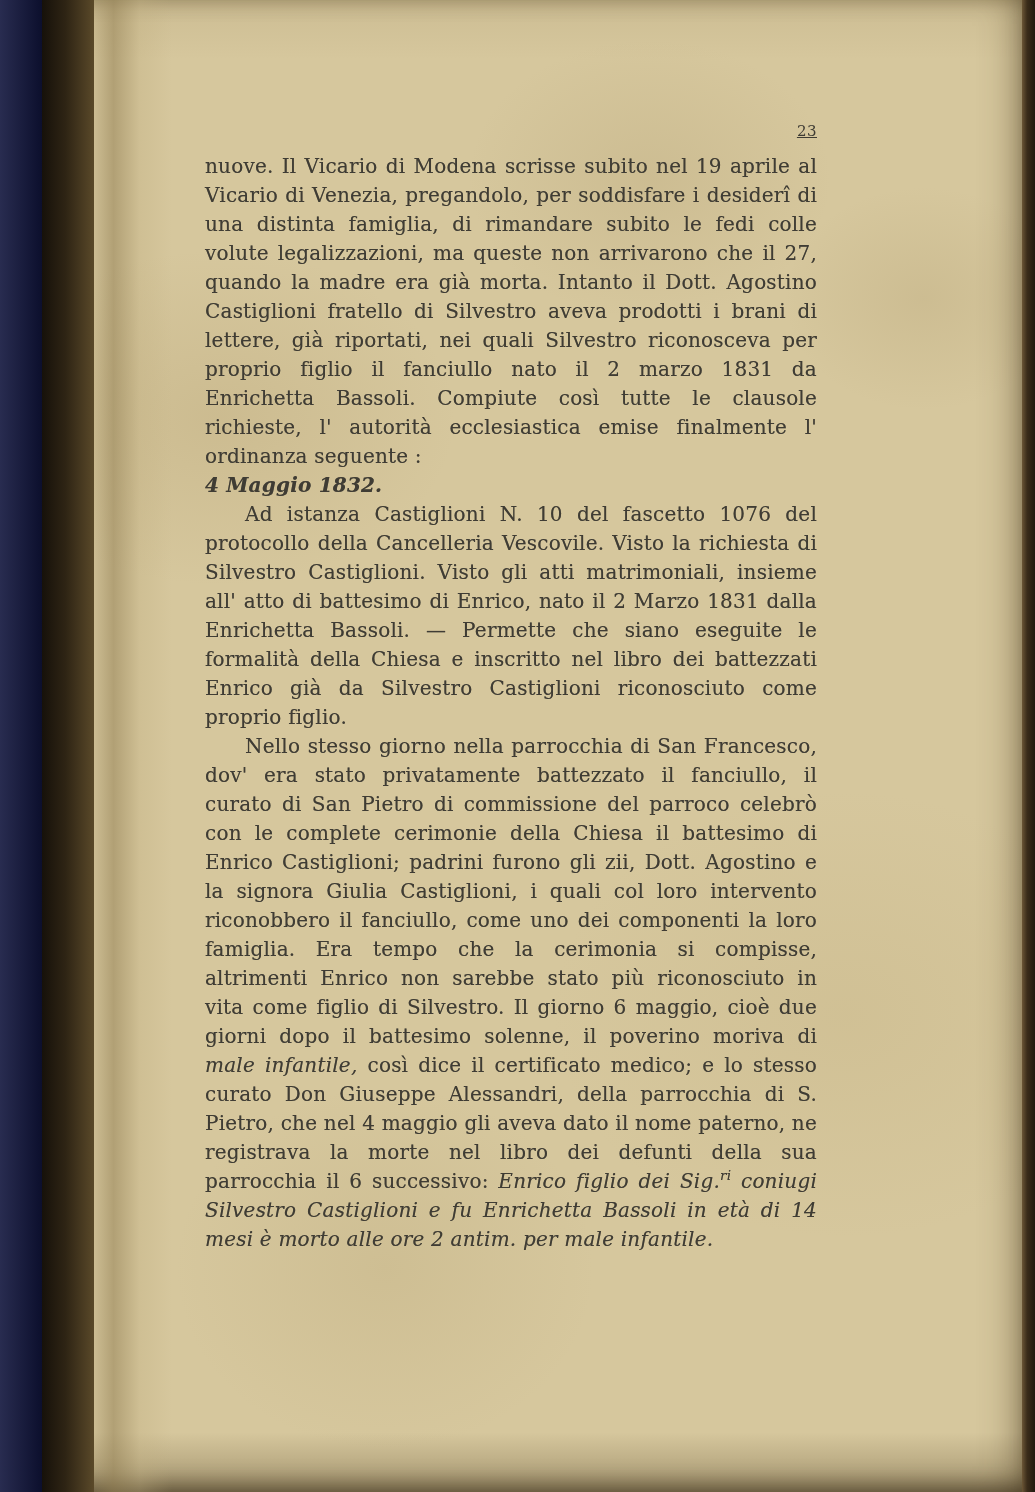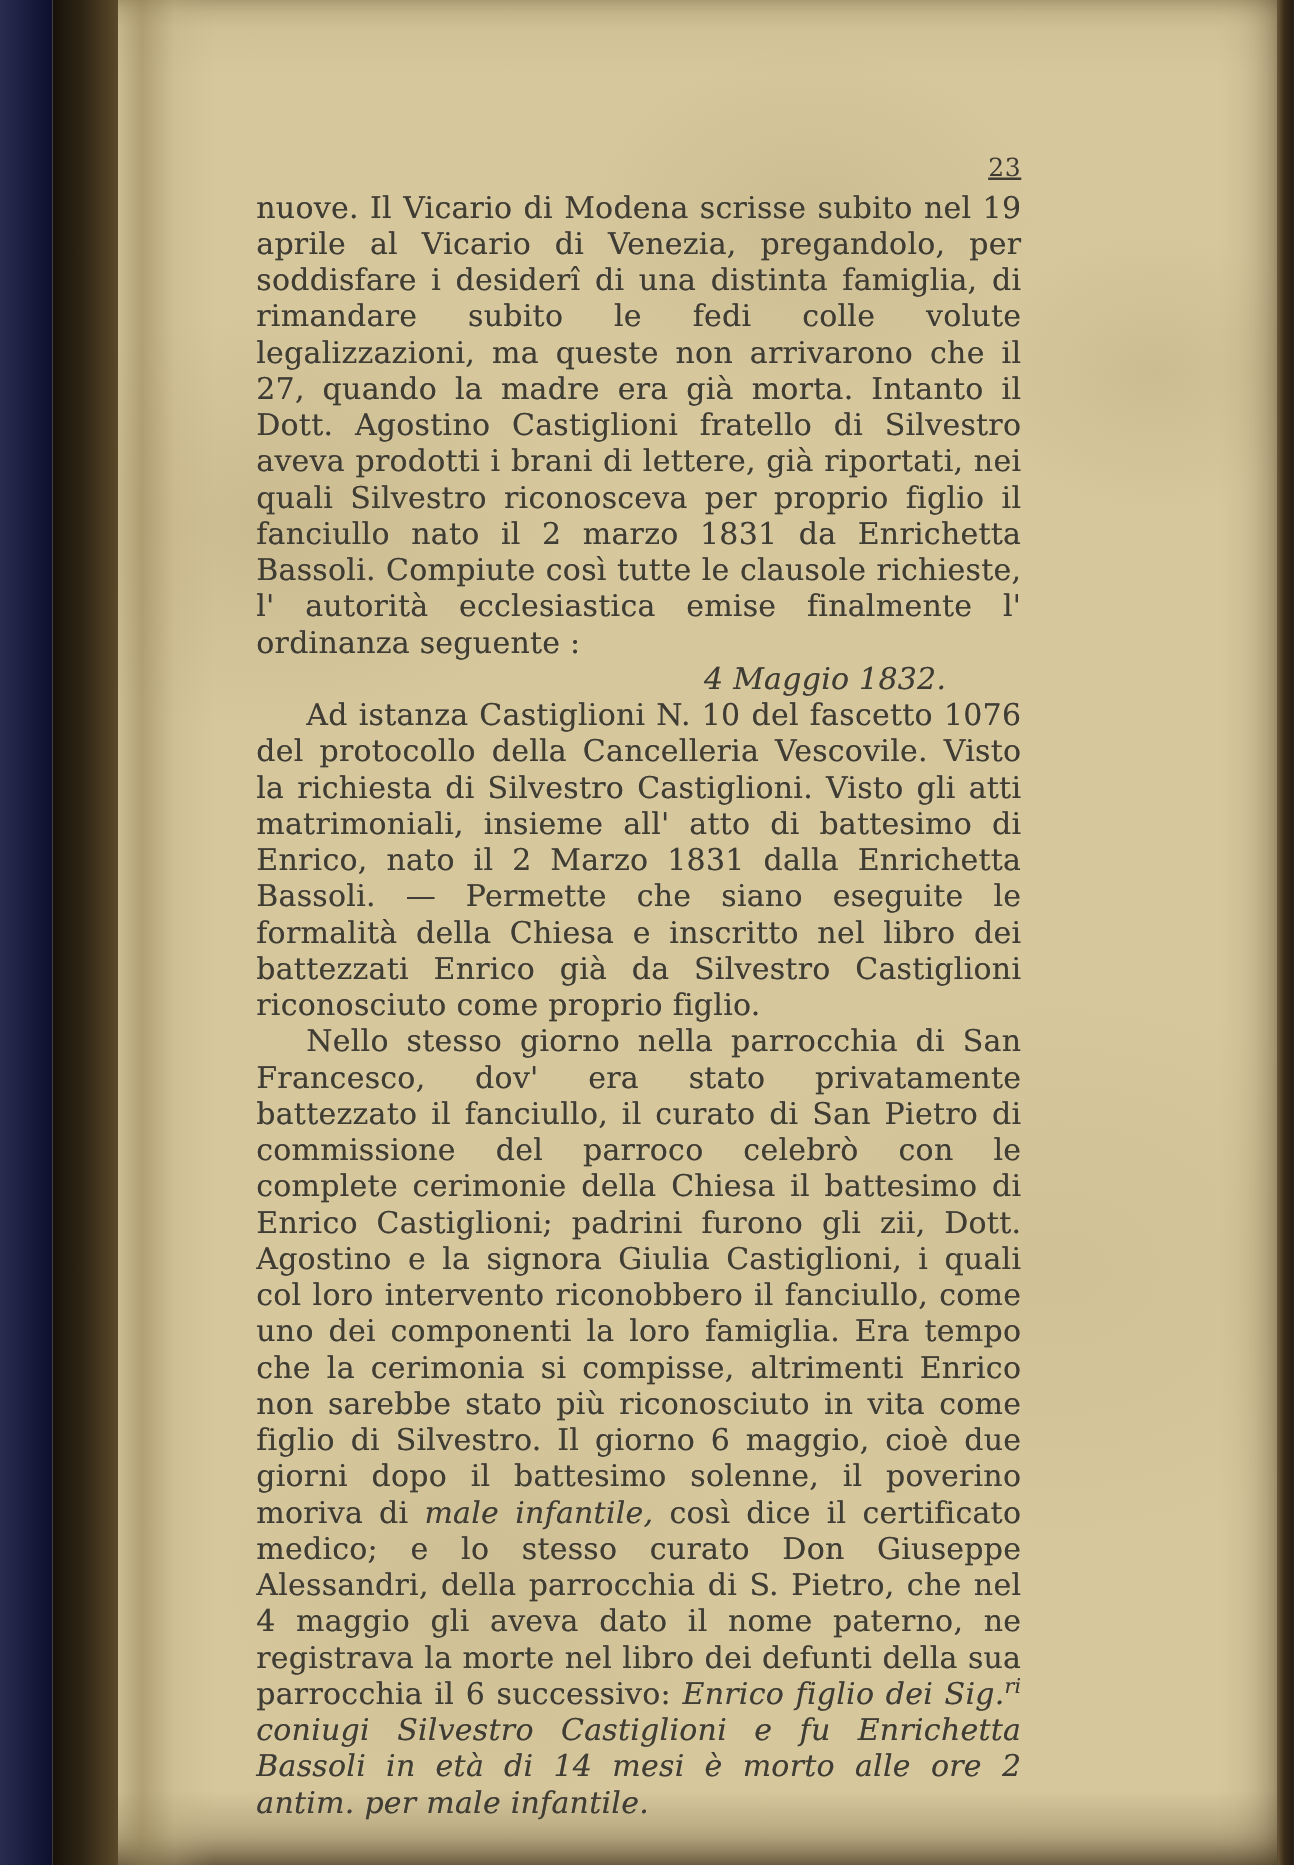--- a/index.html
+++ b/index.html
@@ -51,33 +51,34 @@
 
   
   .right-edge {
     position: absolute; right: 0; top: 0; width: 13px; height: 100%;
     background: linear-gradient(90deg, #6b5636 0%, #3a2c1a 40%, #221a0f 100%);
   }
 
   
   .page-number {
     position: absolute; left: 163px; top: 122px; width: 612px;
-    text-align: right; font-size: 20px; color: #3e3b33; letter-spacing: 0.5px; text-decoration: underline;
+    text-align: right; font-size: 15px; color: #3e3b33; letter-spacing: 0.5px; text-decoration: underline;
   }
   .text-block {
     position: absolute; left: 163px; top: 152px; width: 612px;
-    color: #3f3c34; font-size: 24px; line-height: 29px;
+    color: #3f3c34; font-size: 20px; line-height: 29px;
     text-align: justify; letter-spacing: 0.2px;
     text-shadow: 0 0 0.4px rgba(62,59,51,0.5);
   }
   .text-block p { margin: 0; }
   .p1 { margin-bottom: 30px; }
   .date-line {
-    text-align: right; padding-right: 60px; font-style: italic;
+    padding-right: 60px; font-style: italic;
     margin-bottom: 26px;
+    font-weight: bold;
   }
   .decree { text-indent: 40px; margin-bottom: 32px; }
   .p3 { text-indent: 40px; }
   .p3 i { font-style: italic; }
   sup { font-size: 0.68em; line-height: 0; }
 </style>
 </head>
 <body>
 
 <div class="scene">

